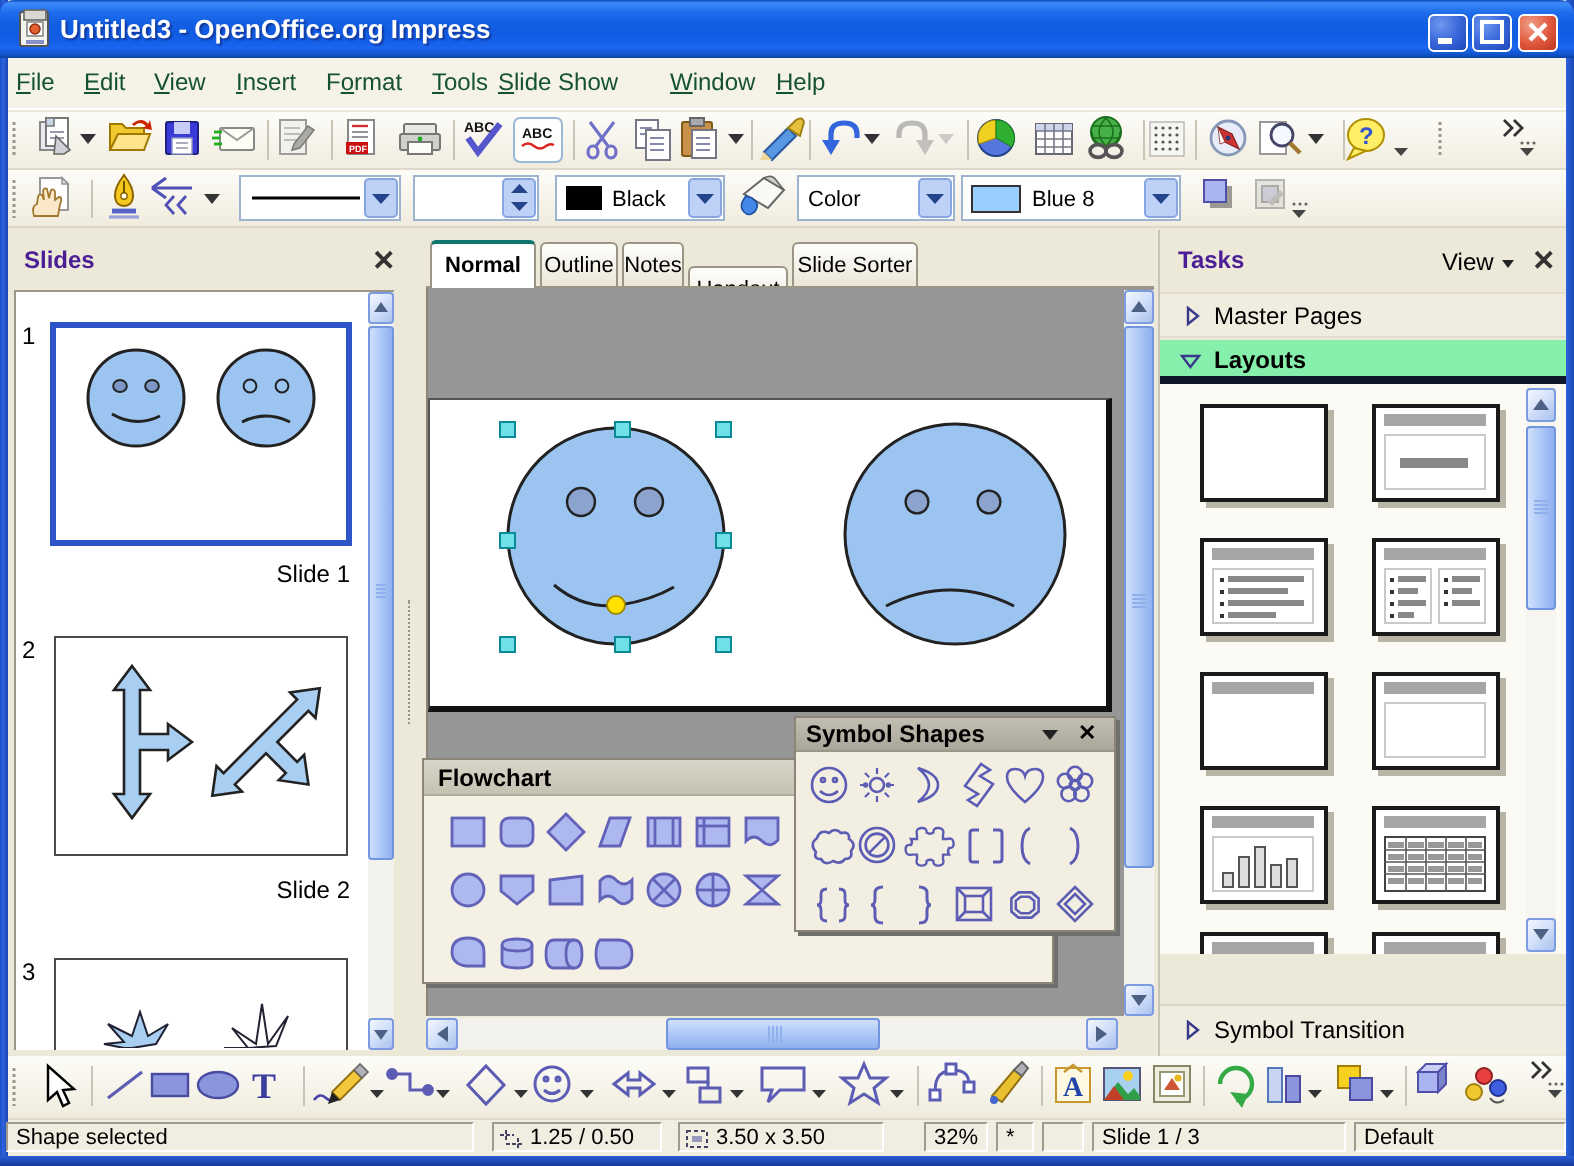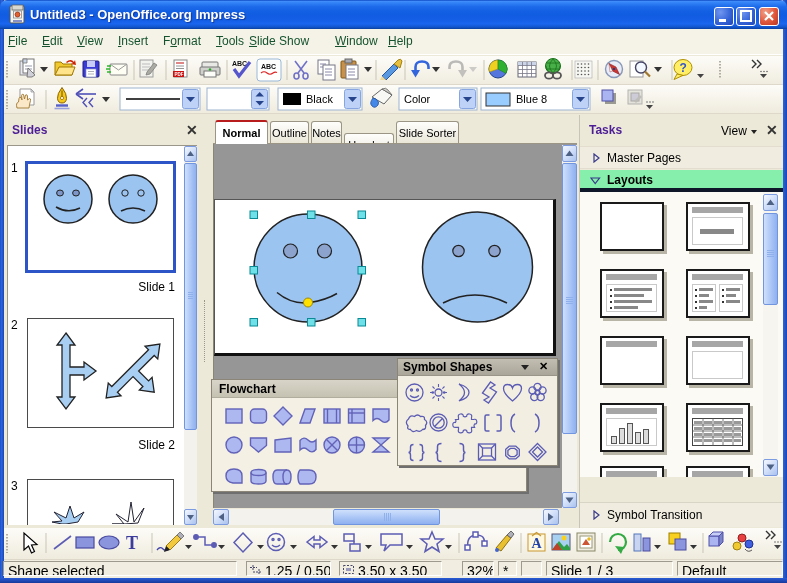--- a/index.html
+++ b/index.html
@@ -30,21 +30,21 @@
 .sb-track{position:absolute;background:#f3f2ec;}
 .sb-btn{position:absolute;background:linear-gradient(135deg,#f4f8ff,#cddcf8 55%,#aac2ee);border:1px solid #7c9be0;border-radius:2px;}
 .sb-thumb{position:absolute;background:linear-gradient(90deg,#cfe0fb,#aac5f6 55%,#8fb0f0);border:1px solid #7295e0;border-radius:2px;}
 .sb-thumbh{position:absolute;background:linear-gradient(180deg,#cfe0fb,#aac5f6 55%,#8fb0f0);border:1px solid #7295e0;border-radius:2px;}
 .gripv{position:absolute;left:3px;right:3px;height:7px;background:repeating-linear-gradient(180deg,#8fb0ea 0,#8fb0ea 1px,transparent 1px,transparent 2px);}
 .griph{position:absolute;top:3px;bottom:3px;width:7px;background:repeating-linear-gradient(90deg,#8fb0ea 0,#8fb0ea 1px,transparent 1px,transparent 2px);}
 
 .tab{position:absolute;top:121px;height:23px;background:linear-gradient(180deg,#fefefc,#e9e5d6);border:1px solid #9a9584;border-bottom:none;border-radius:3px 3px 0 0;font-size:11px;color:#000;text-align:center;padding-top:5px;}
 
 #status{left:4px;top:559px;width:779px;height:19px;background:#f1eee1;border-top:1px solid #ddd8c9;}
-.sf{position:absolute;top:2px;height:15px;border:1px solid;border-color:#9e9a8e #fff #fff #9e9a8e;font-size:14px;color:#000;padding:1px 4px 0 4px;overflow:hidden;white-space:nowrap;}
+.sf{position:absolute;top:2px;height:15px;border:1px solid;border-color:#9e9a8e #fff #fff #9e9a8e;font-size:11px;color:#000;padding:1px 4px 0 4px;overflow:hidden;white-space:nowrap;}
 .thumbshadow{box-shadow:3px 3px 0 #b8b4a6;}
 </style>
 </head>
 <body>
 <div id="win">
   <div id="bl" class="abs"></div>
   <div id="br" class="abs"></div>
   <div id="bb" class="abs"></div>
   <div id="title" class="abs"></div>
   <div id="ticon" class="abs" style="left:8px;top:4px;width:19px;height:20px;">
@@ -369,21 +369,21 @@
       </svg></div>
   <div class="sb-thumb abs" style="left:184px;top:163px;width:13px;height:267px;">
       <div class="gripv" style="top:128px;"></div>
     </div>
   <div class="sb-btn abs" style="left:184px;top:509px;width:13px;height:16px;"><svg width="11" height="14">
         <path d="M5.5 10 L9 5 L2 5 Z" fill="#4d6185"></path>
       </svg></div>
 
   <div class="abs" style="left:204px;top:300px;width:2px;height:62px;border-left:1px dotted #9a968a;"></div>
 
-  <div class="tab" style="left:215px;width:53px;background:#fff;border-top:2px solid #b91c1c;font-weight:bold;top:120px;height:24px;z-index:3;">Normal</div>
+  <div class="tab" style="left:215px;width:53px;background:#fff;border-top:2px solid #0f766e;font-weight:bold;top:120px;height:24px;z-index:3;">Normal</div>
   <div class="tab" style="left:270px;width:39px;">Outline</div>
   <div class="tab" style="left:311px;width:31px;">Notes</div>
   <div class="tab" style="left:344px;width:50px;margin-top:12px;">Handout</div>
   <div class="tab" style="left:396px;width:63px;">Slide Sorter</div>
   <div class="abs" style="left:213px;top:143px;width:364px;height:1px;background:#9a9584;"></div>
   <div class="abs" style="left:213px;top:144px;width:364px;height:364px;background:#969696;border-left:1px solid #8a8577;"></div>
 
   <div class="abs" style="left:214px;top:199px;width:342px;height:157px;background:#fff;border:1px solid #555;border-right:3px solid #111;border-bottom:3px solid #111;"></div>
 
   <svg class="abs" style="left:214px;top:199px;" width="342" height="157" viewBox="0 0 342 157">

